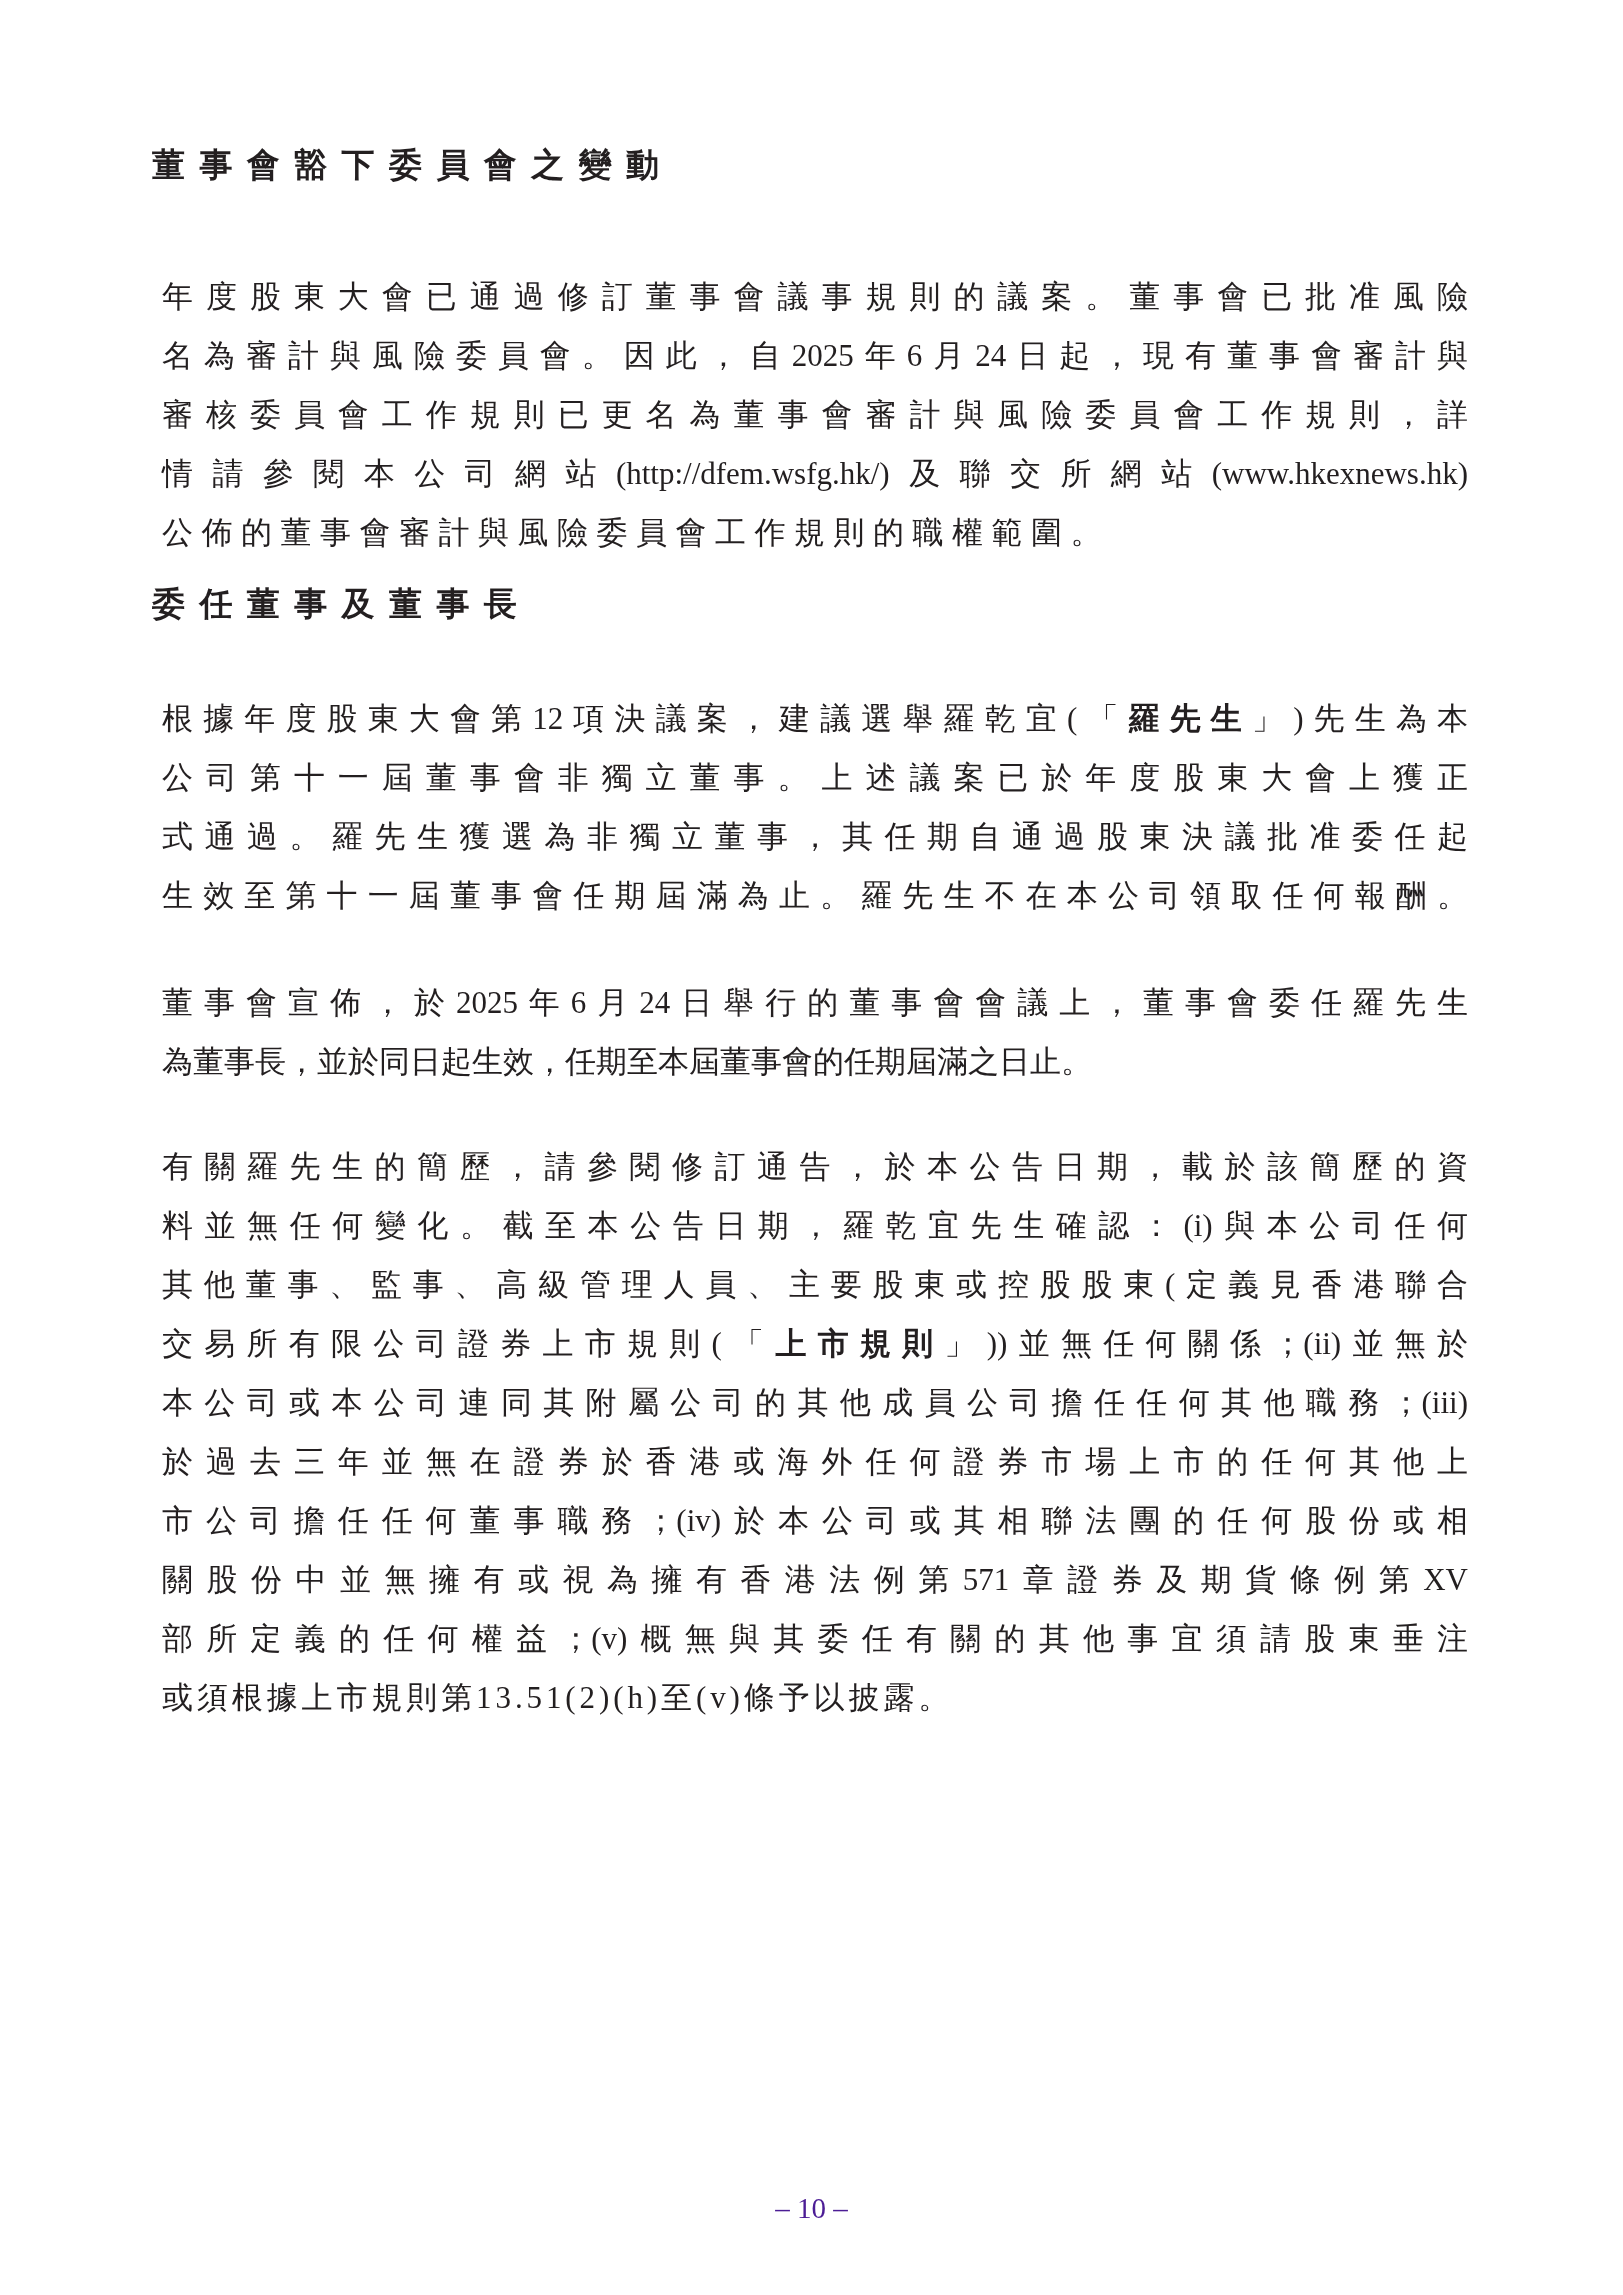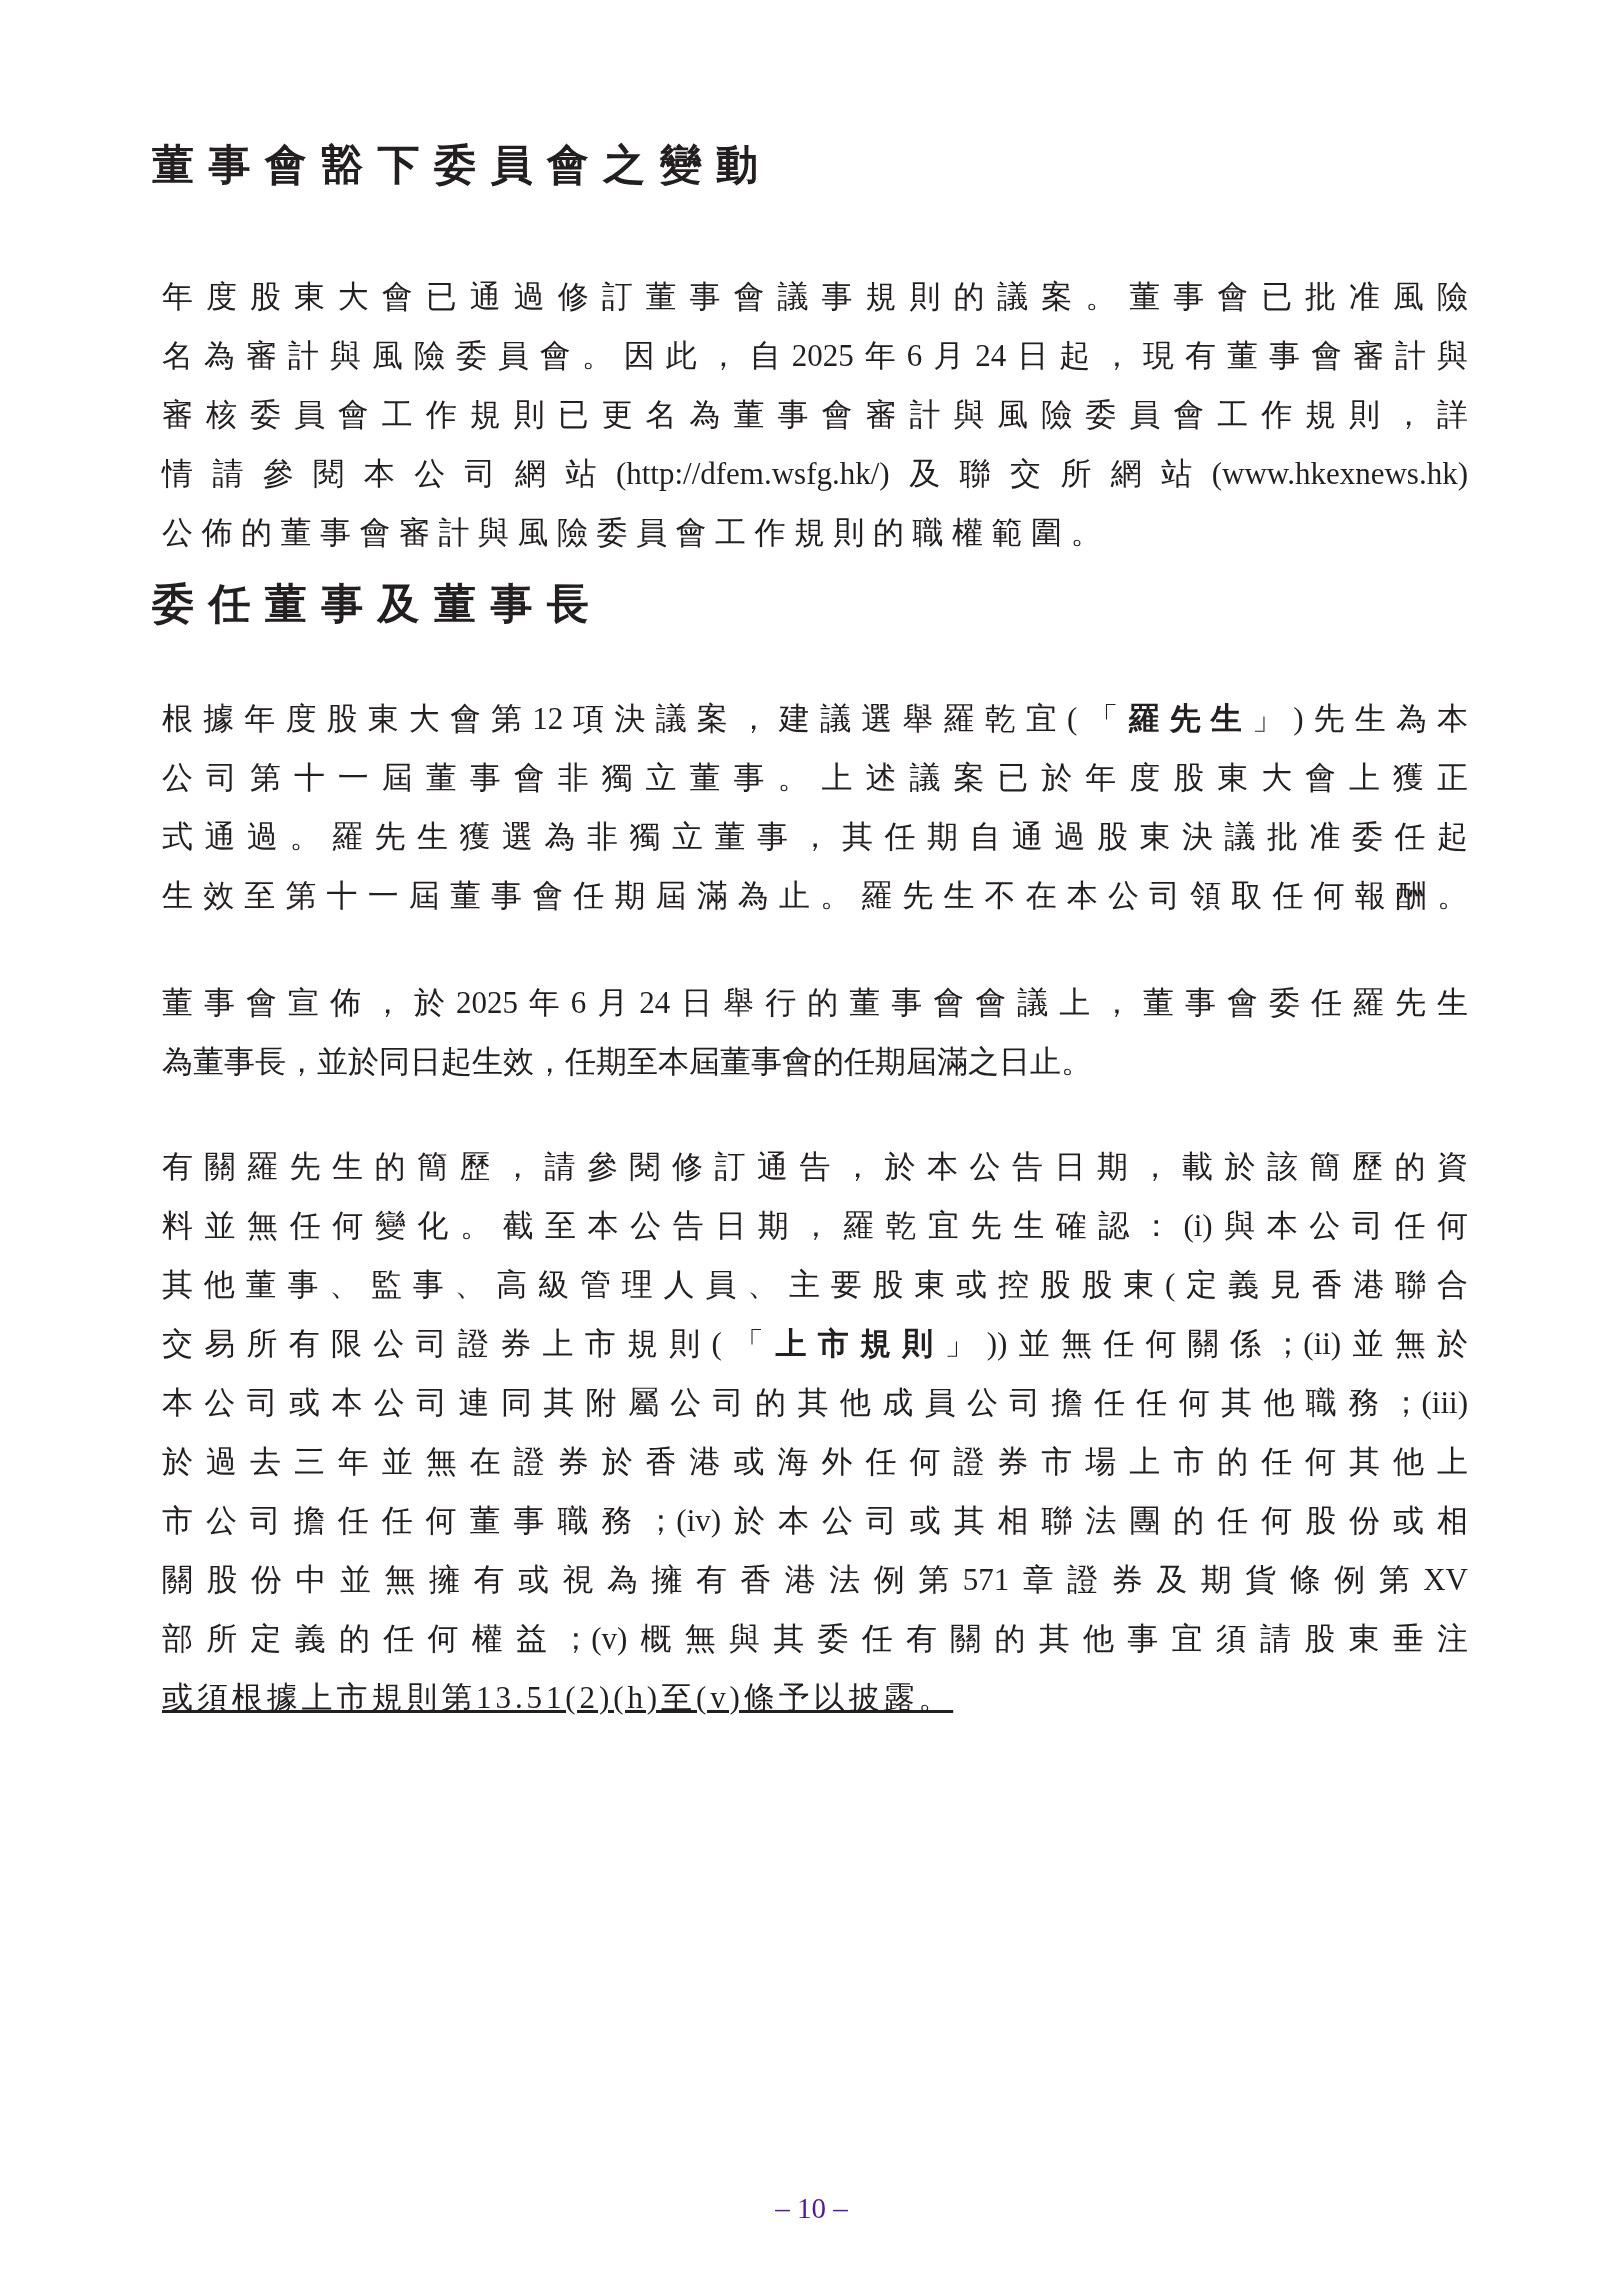--- a/index.html
+++ b/index.html
@@ -12,21 +12,21 @@
     font-family: "Liberation Serif", "DejaVu Serif", serif;
     overflow: hidden;
   }
   .content {
     position: absolute;
     left: 152px;
     top: 0;
     width: 1326px;
   }
   .heading {
-    font-size: 42px;
+    font-size: 33px;
     font-weight: bold;
     letter-spacing: 14.4px;
     line-height: 59px;
     white-space: nowrap;
   }
   .h1 { margin-top: 136px; }
   .h2 { margin-top: 13px; }
   .para { margin: 10px; }
   .p1 { margin-top: 72px; }
   .p2 { margin-top: 55px; }
@@ -40,21 +40,20 @@
   }
   .line.sp13 {
     text-align: center;
     text-align-last: left;
     letter-spacing: 8.5px;
   }
   .line.sp6 {
     text-align: right;
     text-align-last: left;
     letter-spacing: 3.9px;
-    text-decoration: underline;
   }
   .line.natural {
     text-align: left;
     text-align-last: left;
     letter-spacing: 0;
   }
   .bold-term { font-weight: bold; }
   .footer {
     position: absolute;
     left: 0;

